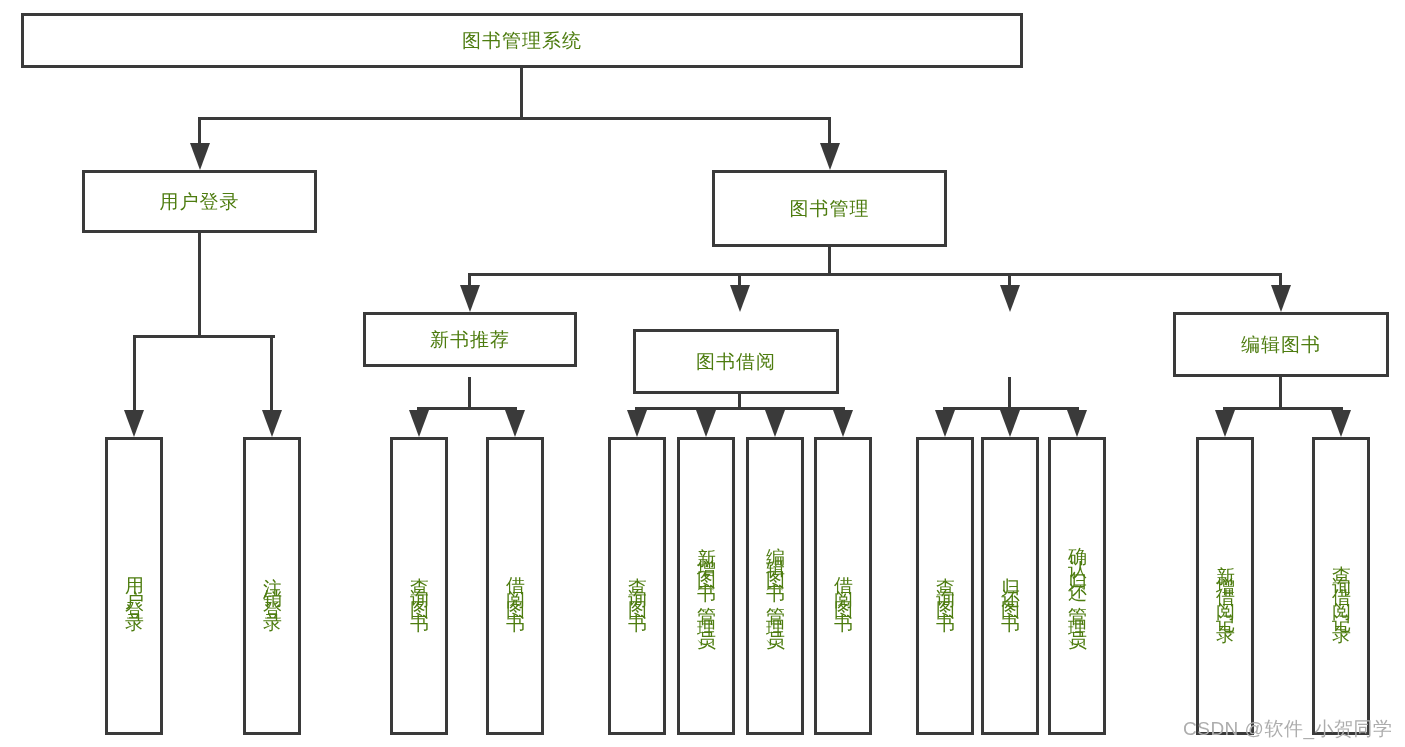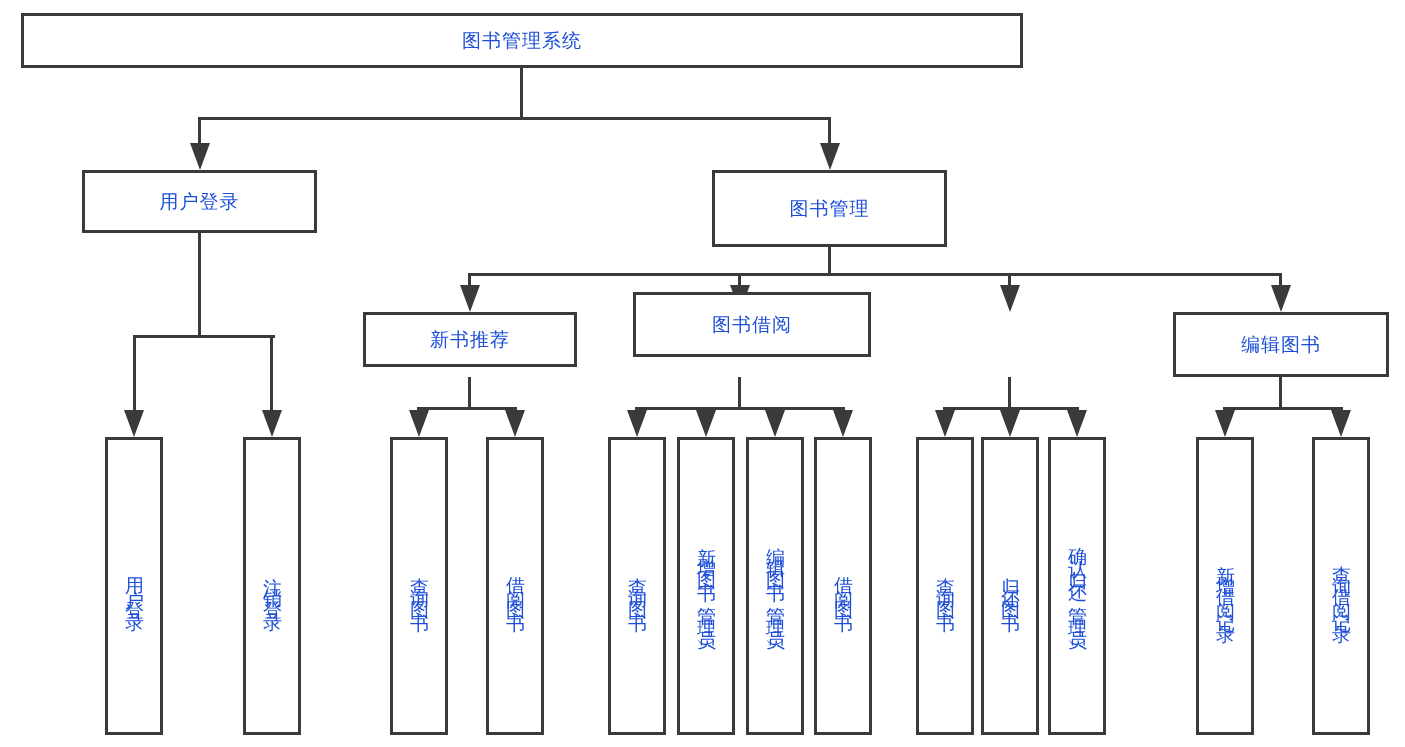--- a/index.html
+++ b/index.html
@@ -3,21 +3,21 @@
 <meta charset="utf-8">
 <style>
   html,body{margin:0;padding:0;background:#fff;}
   #canvas{
     position:relative;width:1405px;height:747px;background:#ffffff;overflow:hidden;
     font-family:"Liberation Sans","DejaVu Sans",sans-serif;color:#333333;
   }
   .box{
     position:absolute;background:#ffffff;border:3px solid #3a3a3a;box-sizing:border-box;
     display:flex;align-items:center;justify-content:center;
-    font-size:19px;letter-spacing:1px;color:#1d4ed8;z-index:2;
+    font-size:19px;letter-spacing:1px;color:#4d7c0f;z-index:2;
   }
   .leaf{z-index:2;}
   .vtext{
     writing-mode:vertical-rl;text-orientation:mixed;
     letter-spacing:12px;font-size:19px;line-height:1.1;
   }
   .vl{position:absolute;width:3px;background:#3a3a3a;z-index:1;}
   .hl{position:absolute;height:3px;background:#3a3a3a;z-index:1;}
   .ah{
     position:absolute;width:0;height:0;z-index:1;
@@ -94,21 +94,21 @@
   <div class="ah" style="left:1331px;top:410px"></div>
 
   <div class="box" style="left:21px;top:13px;width:1002px;height:55px">图书管理系统</div>
 
   <div class="box" style="left:82px;top:170px;width:235px;height:63px">用户登录</div>
 
   <div class="box" style="left:712px;top:170px;width:235px;height:77px">图书管理</div>
 
   <div class="box" style="left:363px;top:312px;width:214px;height:55px">新书推荐</div>
 
-  <div class="box" style="left:633px;top:292px;width:238px;height:65px">图书借阅</div>
+  <div class="box" style="left:633px;top:329px;width:206px;height:65px">图书借阅</div>
 
 
   <div class="box" style="left:1173px;top:312px;width:216px;height:65px">编辑图书</div>
 
   <div class="box leaf" style="left:105px;top:437px;width:58px;height:298px">
     <span class="vtext">用户登录</span>
   </div>
 
   <div class="box leaf" style="left:243px;top:437px;width:58px;height:298px">
     <span class="vtext">注销登录</span>
@@ -151,14 +151,15 @@
   </div>
 
   <div class="box leaf" style="left:1196px;top:437px;width:58px;height:298px">
     <span class="vtext">新增借阅记录</span>
   </div>
 
   <div class="box leaf" style="left:1312px;top:437px;width:58px;height:298px">
     <span class="vtext">查询借阅记录</span>
   </div>
 
+  <div class="watermark">CSDN @软件_小贺同学</div>
 
 </div>
 
 </body></html>

